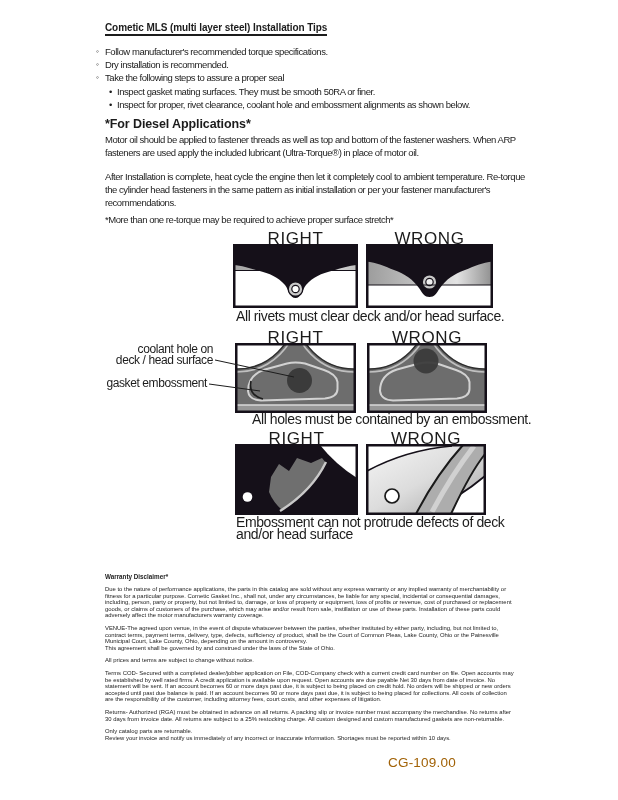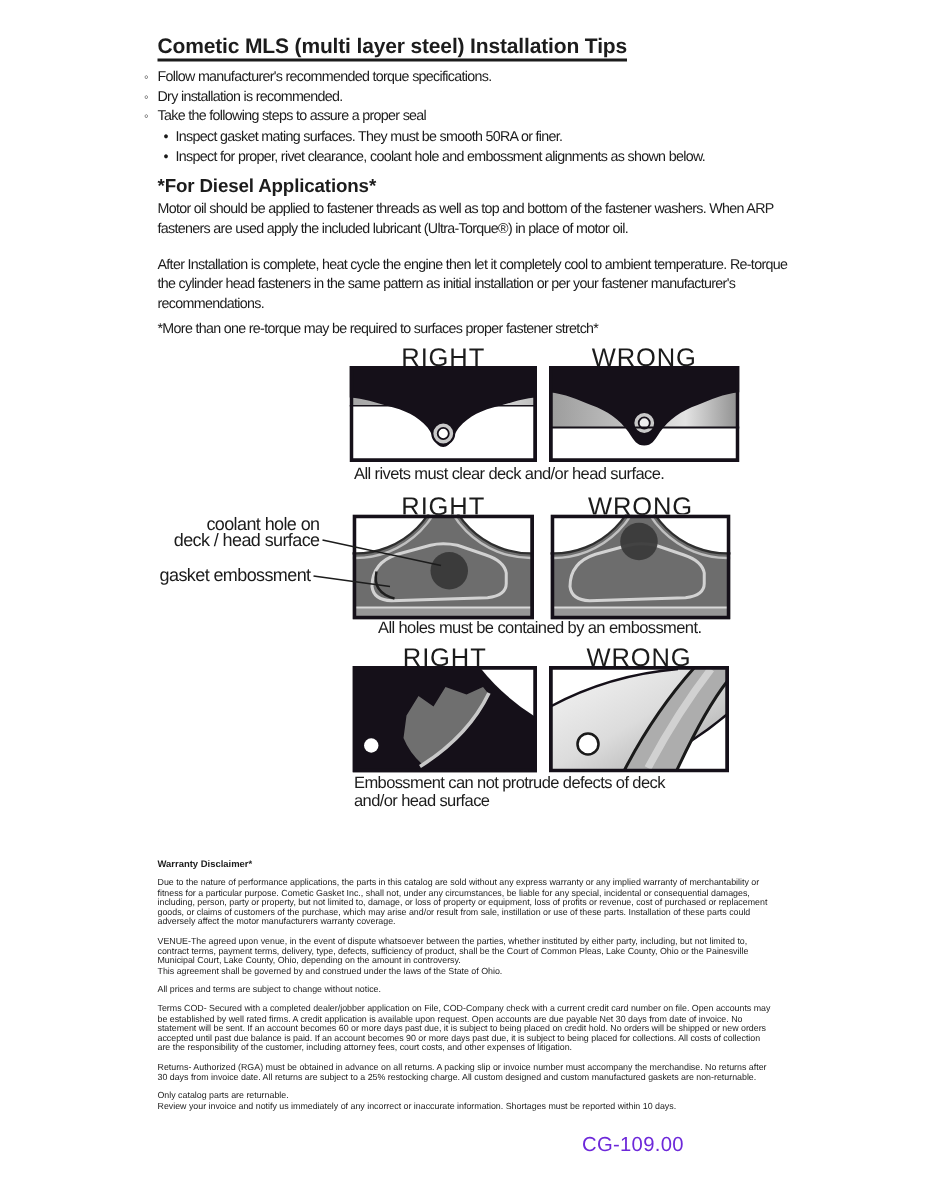--- a/index.html
+++ b/index.html
@@ -3,38 +3,38 @@
 <meta charset="utf-8">
 <style>
   html,body{margin:0;padding:0;background:#e8e8e8;}
   .page{
     position:relative;width:618px;height:800px;background:#ffffff;
     font-family:"Liberation Sans",sans-serif;color:#1c1c1c;overflow:hidden;
     margin:0 auto;
   }
   .abs{position:absolute;}
   .title{
-    left:105px;top:22px;font-size:14px;font-weight:bold;letter-spacing:-0.1px;
+    left:105px;top:22px;font-size:10px;font-weight:bold;letter-spacing:-0.1px;
     border-bottom:2px solid #1c1c1c;padding-bottom:1px;
   }
   .body-txt{font-size:9.5px;letter-spacing:-0.45px;line-height:13.2px;}
   .bullets{left:96px;top:45px;width:430px;}
   .brow{display:flex;}
   .bch{width:9px;flex:none;font-size:8.5px;line-height:13.2px;}
   .sub{margin-left:13px;}
   .sub .bch{width:8px;font-size:9.5px;}
   .h2{left:105px;top:117px;font-size:12.5px;font-weight:bold;letter-spacing:-0.1px;}
   .para{left:105px;width:424px;white-space:pre-line;}
   .rw{font-size:17px;letter-spacing:0.6px;text-align:center;color:#1b1b1b;}
-  .cap{font-size:11px;letter-spacing:-0.4px;line-height:11.5px;white-space:pre-line;}
+  .cap{font-size:14px;letter-spacing:-0.4px;line-height:11.5px;white-space:pre-line;}
   .sidelab{font-size:12px;letter-spacing:-0.4px;line-height:10.5px;text-align:right;white-space:pre-line;}
   .warranty{left:105px;top:573px;width:409px;}
   .warranty .wh{font-size:6.3px;font-weight:bold;margin:0 0 6px 0;}
   .warranty p{font-size:5.9px;line-height:6.6px;margin:0 0 6px 0;white-space:pre-line;}
-  .pagenum{left:388px;top:755px;font-size:13.5px;letter-spacing:0.2px;color:#6d28d9;}
+  .pagenum{left:388px;top:755px;font-size:13.5px;letter-spacing:0.2px;color:#a16207;}
   svg{display:block;}
 </style>
 </head>
 <body>
 
 <div class="page">
 
   <div class="abs title">Cometic MLS (multi layer steel) Installation Tips</div>
 
   <div class="abs bullets body-txt">
@@ -57,21 +57,21 @@
     <div class="brow sub">
       <span class="bch">•</span>
       <span>Inspect for proper, rivet clearance, coolant hole and embossment alignments as shown below.</span>
     </div>
   </div>
 
   <div class="abs h2">*For Diesel Applications*</div>
 
   <div class="abs para body-txt" style="top:133px">Motor oil should be applied to fastener threads as well as top and bottom of the fastener washers. When ARP fasteners are used apply the included lubricant (Ultra-Torque®) in place of motor oil.</div>
   <div class="abs para body-txt" style="top:170px">After Installation is complete, heat cycle the engine then let it completely cool to ambient temperature. Re-torque the cylinder head fasteners in the same pattern as initial installation or per your fastener manufacturer's recommendations.</div>
-  <div class="abs para body-txt" style="top:213px">*More than one re-torque may be required to surfaces proper fastener stretch*</div>
+  <div class="abs para body-txt" style="top:213px">*More than one re-torque may be required to achieve proper surface stretch*</div>
 
   <div class="abs rw" style="left:233px;top:229px;width:125px">RIGHT</div>
   <div class="abs rw" style="left:366px;top:229px;width:127px">WRONG</div>
 
   <svg class="abs" style="left:233px;top:244px" width="125" height="64" viewBox="0 0 125 64">
     <defs>
       <linearGradient id="g1r" x1="0" y1="0" x2="1" y2="0">
         <stop offset="0" stop-color="#a6a6a6"></stop>
           <stop offset="0.25" stop-color="#b2b2b2"></stop>
         <stop offset="0.8" stop-color="#dadada"></stop>

